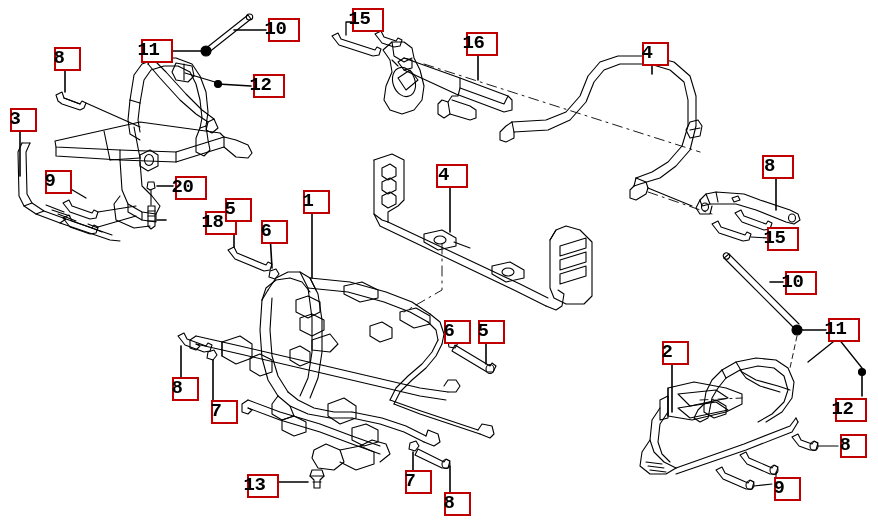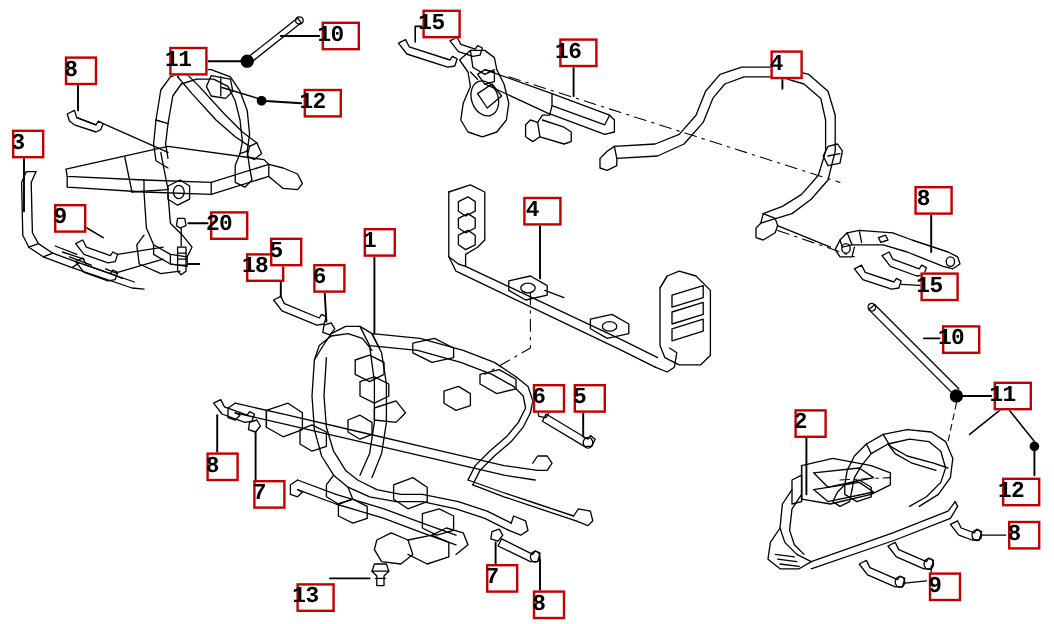--- a/index.html
+++ b/index.html
@@ -417,21 +417,21 @@
   <div class="callout w2" style="left:253px; top:74px;">12</div>
   <div class="callout w1" style="left:10px;  top:108px;">3</div>
   <div class="callout w1" style="left:45px;  top:170px;">9</div>
   <div class="callout w2" style="left:175px; top:176px;">20</div>
   <div class="callout w2" style="left:168px; top:211px;margin-left:37px;">18</div>
   <div class="callout w1" style="left:225px; top:198px;">5</div>
   <div class="callout w1" style="left:261px; top:220px;">6</div>
   <div class="callout w1" style="left:303px; top:190px;">1</div>
   <div class="callout w1" style="left:172px; top:377px;">8</div>
   <div class="callout w1" style="left:211px; top:400px;">7</div>
-  <div class="callout w2" style="left:247px; top:474px;margin-top:12px;">13</div>
+  <div class="callout w2" style="left:247px; top:474px;">13</div>
   <div class="callout w1" style="left:405px; top:470px;">7</div>
   <div class="callout w1" style="left:444px; top:492px;">8</div>
   <div class="callout w1" style="left:444px; top:320px;">6</div>
   <div class="callout w1" style="left:478px; top:320px;">5</div>
   <div class="callout w2" style="left:352px; top:8px;">15</div>
   <div class="callout w2" style="left:466px; top:32px;">16</div>
   <div class="callout w2" style="left:436px; top:164px;">4</div>
   <div class="callout w1" style="left:642px; top:42px;">4</div>
   <div class="callout w2" style="left:762px; top:155px;">8</div>
   <div class="callout w2" style="left:767px; top:227px;">15</div>

